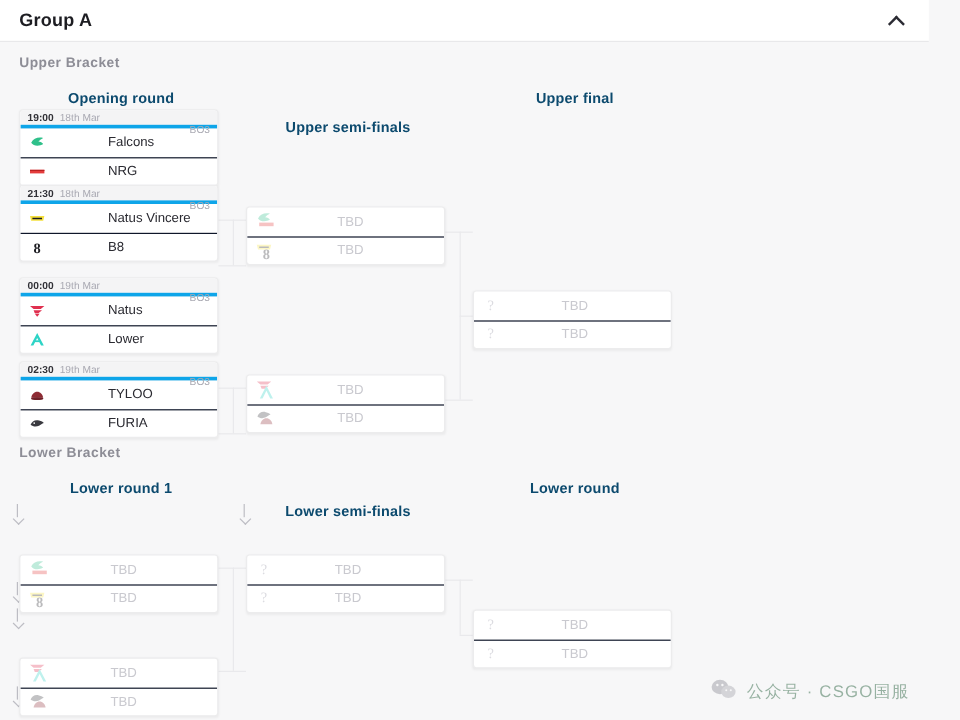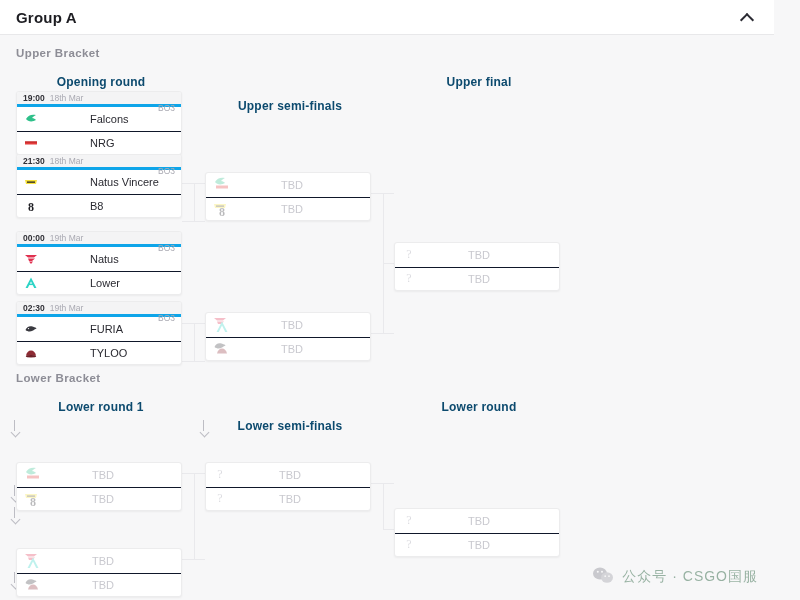--- a/index.html
+++ b/index.html
@@ -235,34 +235,34 @@
 
     <div class="match" style="left:16px; top:266px; width:166px;">
       <div class="match-meta">
         <span class="m-time">02:30</span>
         <span class="m-date">19th Mar</span>
         <span class="m-bo">BO3</span>
       </div>
       <div class="team-row">
         <span class="logo">
           <svg viewBox="0 0 14 14">
+              <path d="M2 9.5c.5-3 2.5-5 5-5s4.5 2 5 5z" fill="#8e2b34"></path>
+              <ellipse cx="7" cy="10.2" rx="5.2" ry="1.2" fill="#6e2028"></ellipse>
+            </svg>
+        </span>
+        <span class="team-name">TYLOO</span>
+      </div>
+      <div class="team-row">
+        <span class="logo">
+          <svg viewBox="0 0 14 14">
               <path d="M1.5 8c1-3 4-4.5 7-3.5 2 .7 3.5 1 4 2-1.5.5-2.5 1.5-4 2.3-2 1-5 1-7-.8z" fill="#3a3a40"></path>
               <circle cx="4.5" cy="6.6" r=".7" fill="#fff"></circle>
             </svg>
         </span>
         <span class="team-name">FURIA</span>
-      </div>
-      <div class="team-row">
-        <span class="logo">
-          <svg viewBox="0 0 14 14">
-              <path d="M2 9.5c.5-3 2.5-5 5-5s4.5 2 5 5z" fill="#8e2b34"></path>
-              <ellipse cx="7" cy="10.2" rx="5.2" ry="1.2" fill="#6e2028"></ellipse>
-            </svg>
-        </span>
-        <span class="team-name">TYLOO</span>
       </div>
     </div>
 
     <div class="match" style="left:205px; top:137px; width:166px;">
       <div class="team-row tbd">
         <span class="stack ghost">
           <span class="logo a">
               <svg viewBox="0 0 14 14">
                 <path d="M2 7c2-4 6-5 10-4-2 1-3 2-4 3 2 0 3 1 4 2-3 2-8 2-10-1z" fill="#2fc08a"></path>
               </svg>

